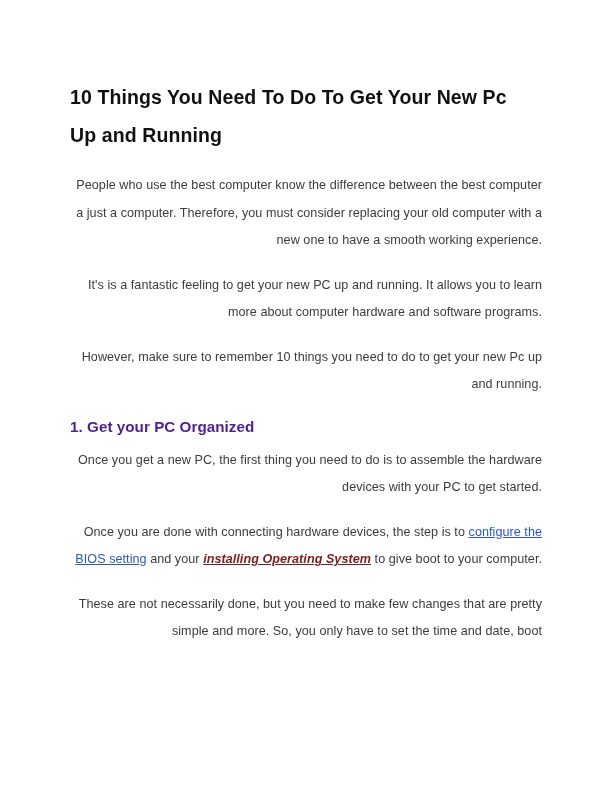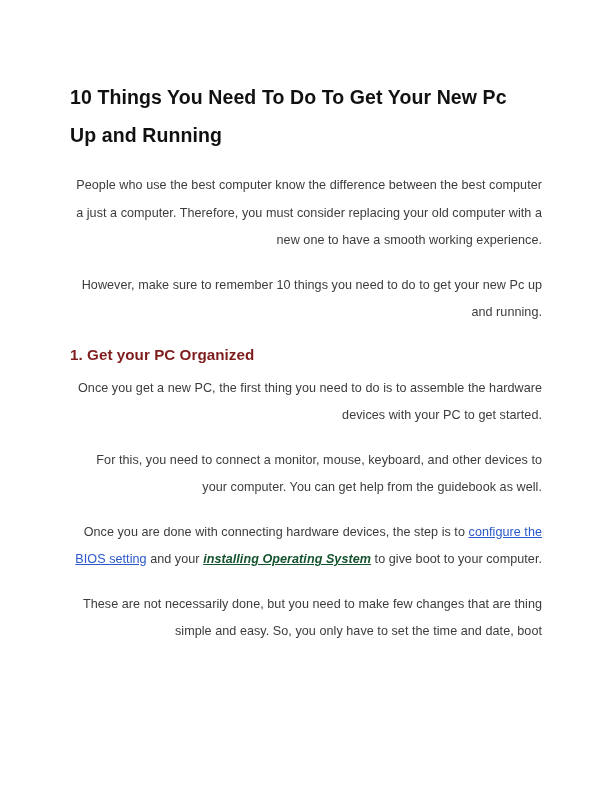--- a/index.html
+++ b/index.html
@@ -44,58 +44,58 @@
     line-height: 27.5px;
     margin: 0 0 17px 0;
     letter-spacing: 0.05px;
     text-align: right;
   }
 
   
   .section-heading {
     font-size: 15.2px;
     font-weight: bold;
-    color: #7f1d1d;
+    color: #4c1d95;
     line-height: 22px;
     margin: 13px 0 9px 0;
     letter-spacing: 0.05px;
   }
 
   
   .link {
     color: #2a58c8;
     text-decoration: underline;
     cursor: pointer;
   }
 
   .emphasis {
     font-weight: bold;
     font-style: italic;
-    color: #14532d;
+    color: #7f1d1d;
     text-decoration: underline;
   }
 </style>
 </head>
 <body>
 
 <div class="page">
   <div class="content">
 
     <h1 class="doc-title">10 Things You Need To Do To Get Your New Pc Up and Running</h1>
 
     <p class="para">People who use the best computer know the difference between the best computer a just a computer. Therefore, you must consider replacing your old computer with a new one to have a smooth working experience.</p>
 
+    <p class="para">It's is a fantastic feeling to get your new PC up and running. It allows you to learn more about computer hardware and software programs.</p>
 
     <p class="para">However, make sure to remember 10 things you need to do to get your new Pc up and running.</p>
 
     <h2 class="section-heading">1. Get your PC Organized</h2>
 
     <p class="para">Once you get a new PC, the first thing you need to do is to assemble the hardware devices with your PC to get started.</p>
 
-    <p class="para">For this, you need to connect a monitor, mouse, keyboard, and other devices to your computer. You can get help from the guidebook as well.</p>
 
 
     <p class="para"><span>Once you are done with connecting hardware devices, the step is to </span><a class="link">configure the BIOS setting</a><span> and your </span><span class="emphasis">installing Operating System</span><span> to give boot to your computer.</span></p>
 
-    <p class="para">These are not necessarily done, but you need to make few changes that are thing simple and easy. So, you only have to set the time and date, boot</p>
+    <p class="para">These are not necessarily done, but you need to make few changes that are pretty simple and more. So, you only have to set the time and date, boot</p>
 
   </div>
 </div>
 
 </body></html>

